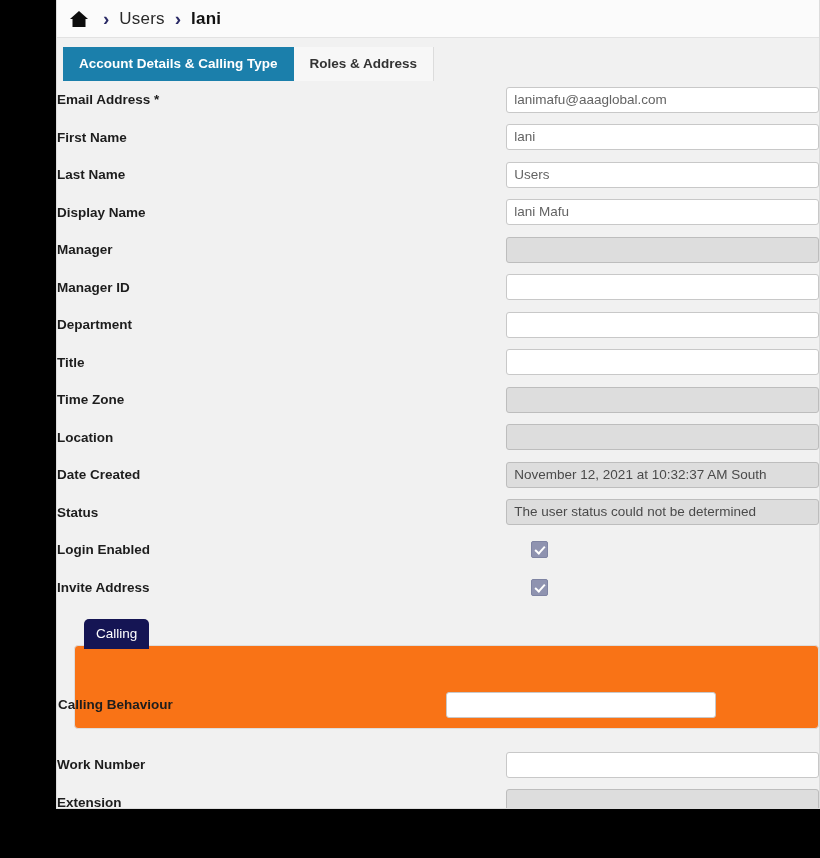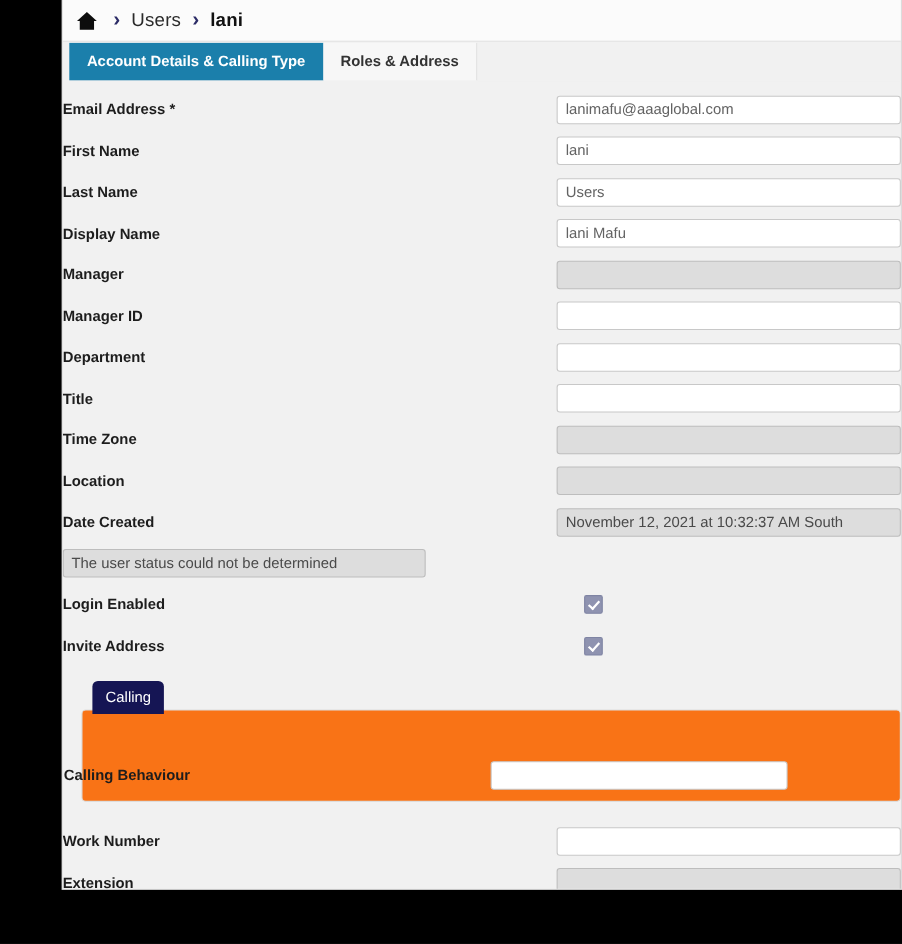--- a/index.html
+++ b/index.html
@@ -64,21 +64,21 @@
   }
 
   
   #tab-strip {
     position: absolute;
     left: 0; top: 39px;
     width: 762px;
     height: 42px;
     background: #f1f1f1;
     display: flex;
-    align-items: flex-start;
+    align-items: flex-end;
   }
   .tab {
     height: 34px;
     line-height: 34px;
     padding: 0 16px;
     font-size: 13.5px;
     font-weight: bold;
     box-sizing: border-box;
     white-space: nowrap;
   }
@@ -268,20 +268,21 @@
       <div class="field-label">Location</div>
       <div class="field-input disabled"></div>
     </div>
 
     <div class="form-row">
       <div class="field-label">Date Created</div>
       <div class="field-input disabled">November 12, 2021 at 10:32:37 AM South</div>
     </div>
 
     <div class="form-row">
+      <div class="field-label">Status</div>
       <div class="field-input disabled">The user status could not be determined</div>
     </div>
 
     <div class="form-row">
       <div class="field-label">Login Enabled</div>
       <div class="checkbox"></div>
     </div>
 
     <div class="form-row">
       <div class="field-label">Invite Address</div>

